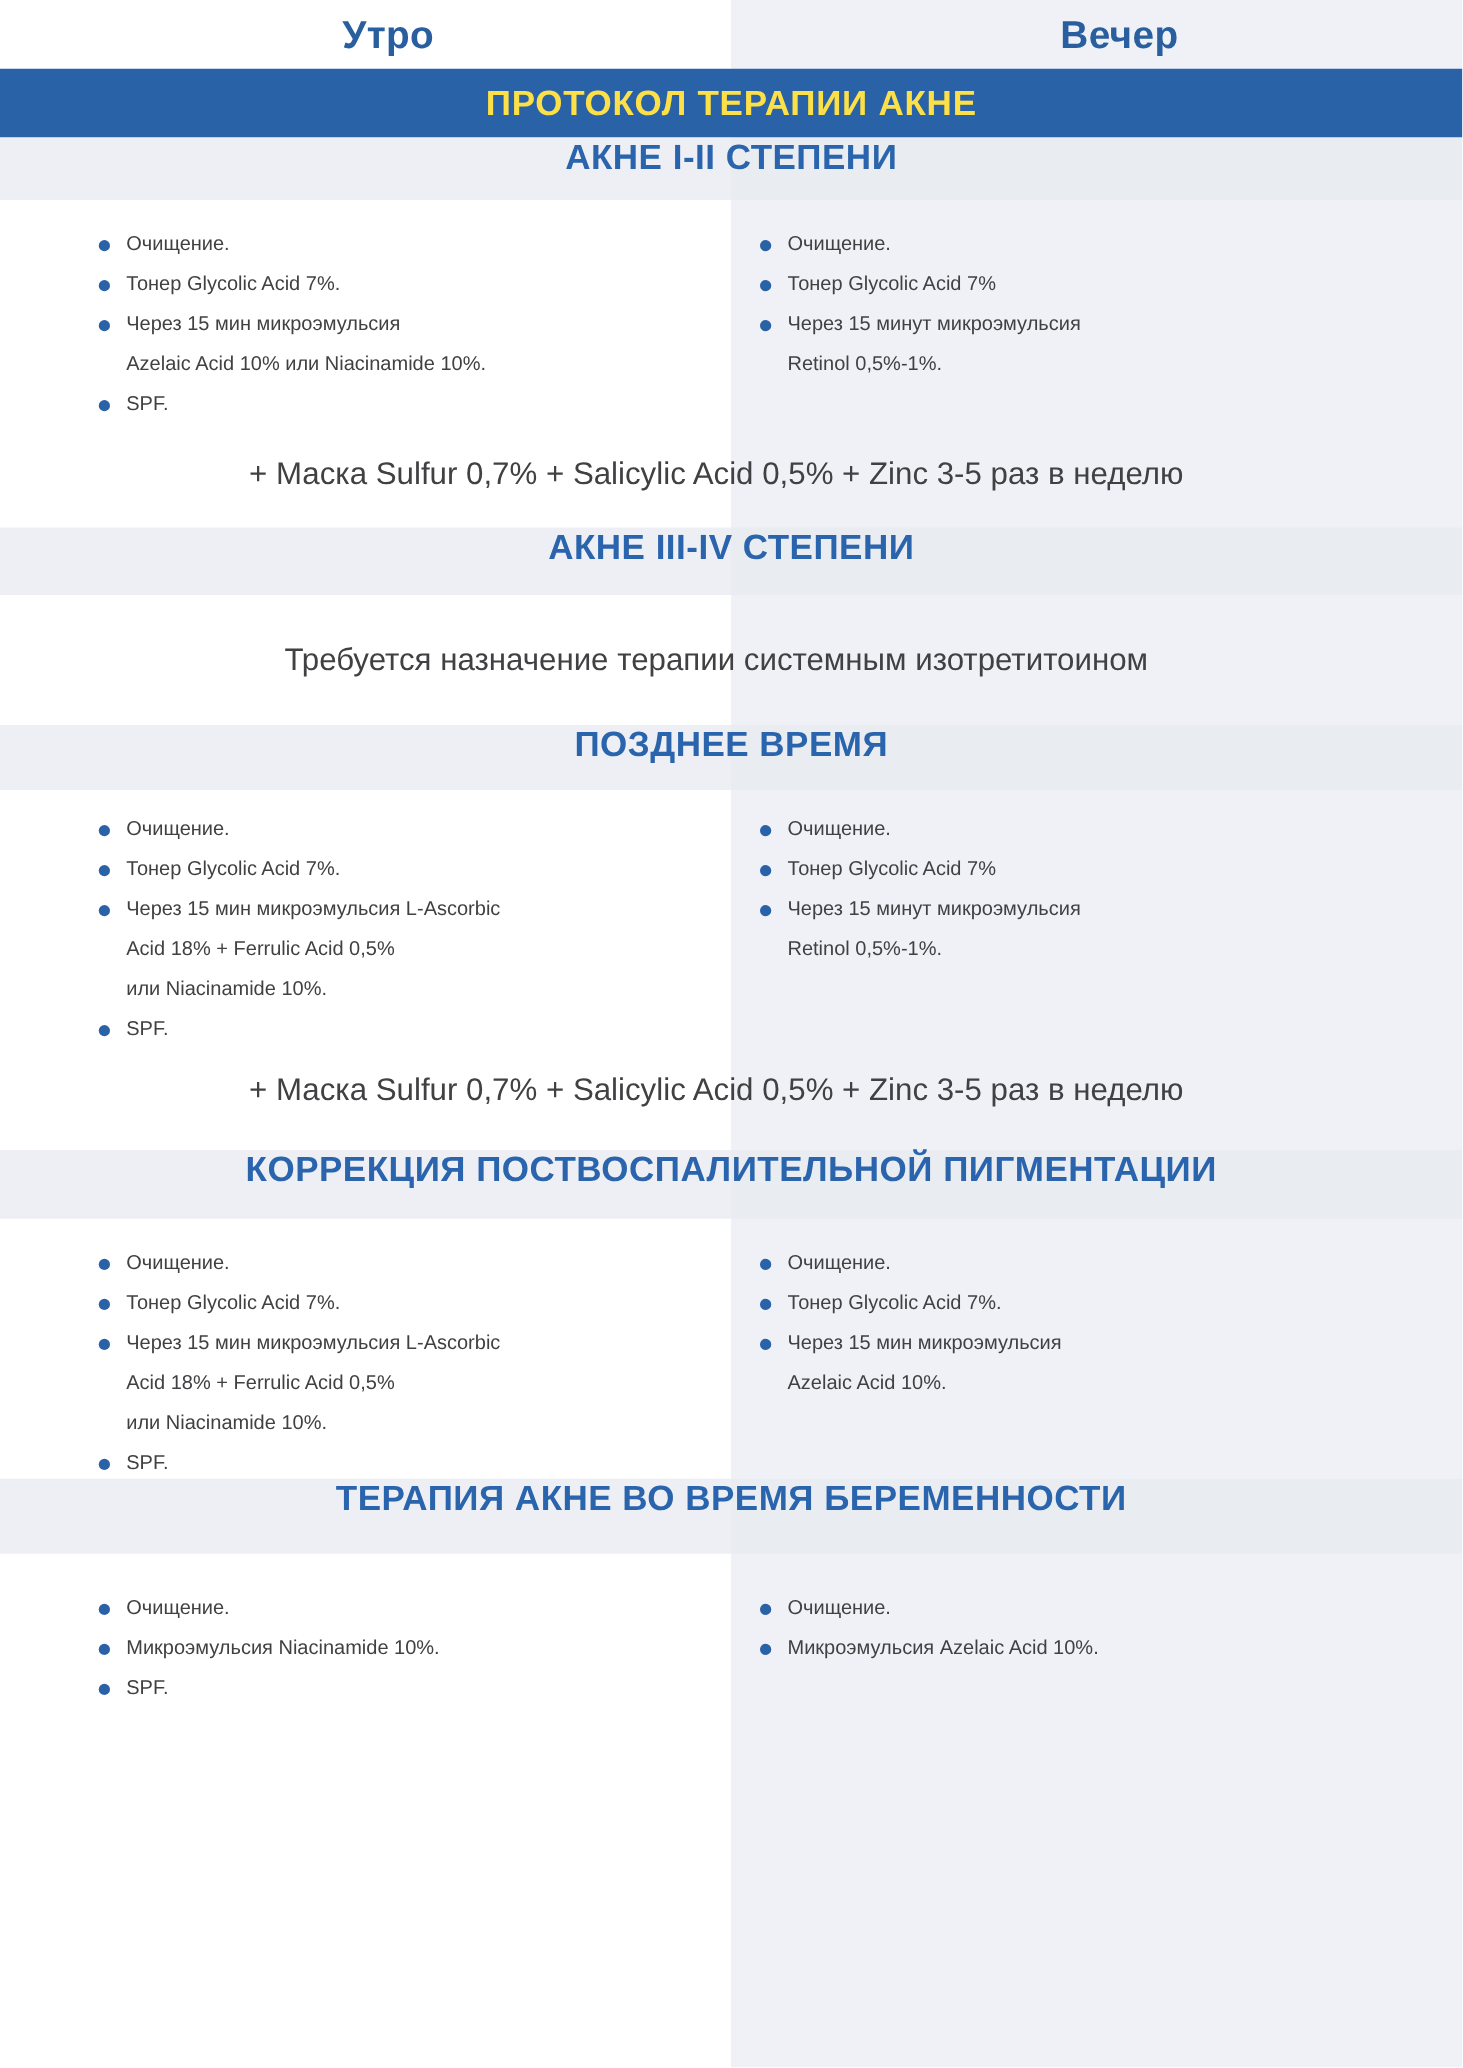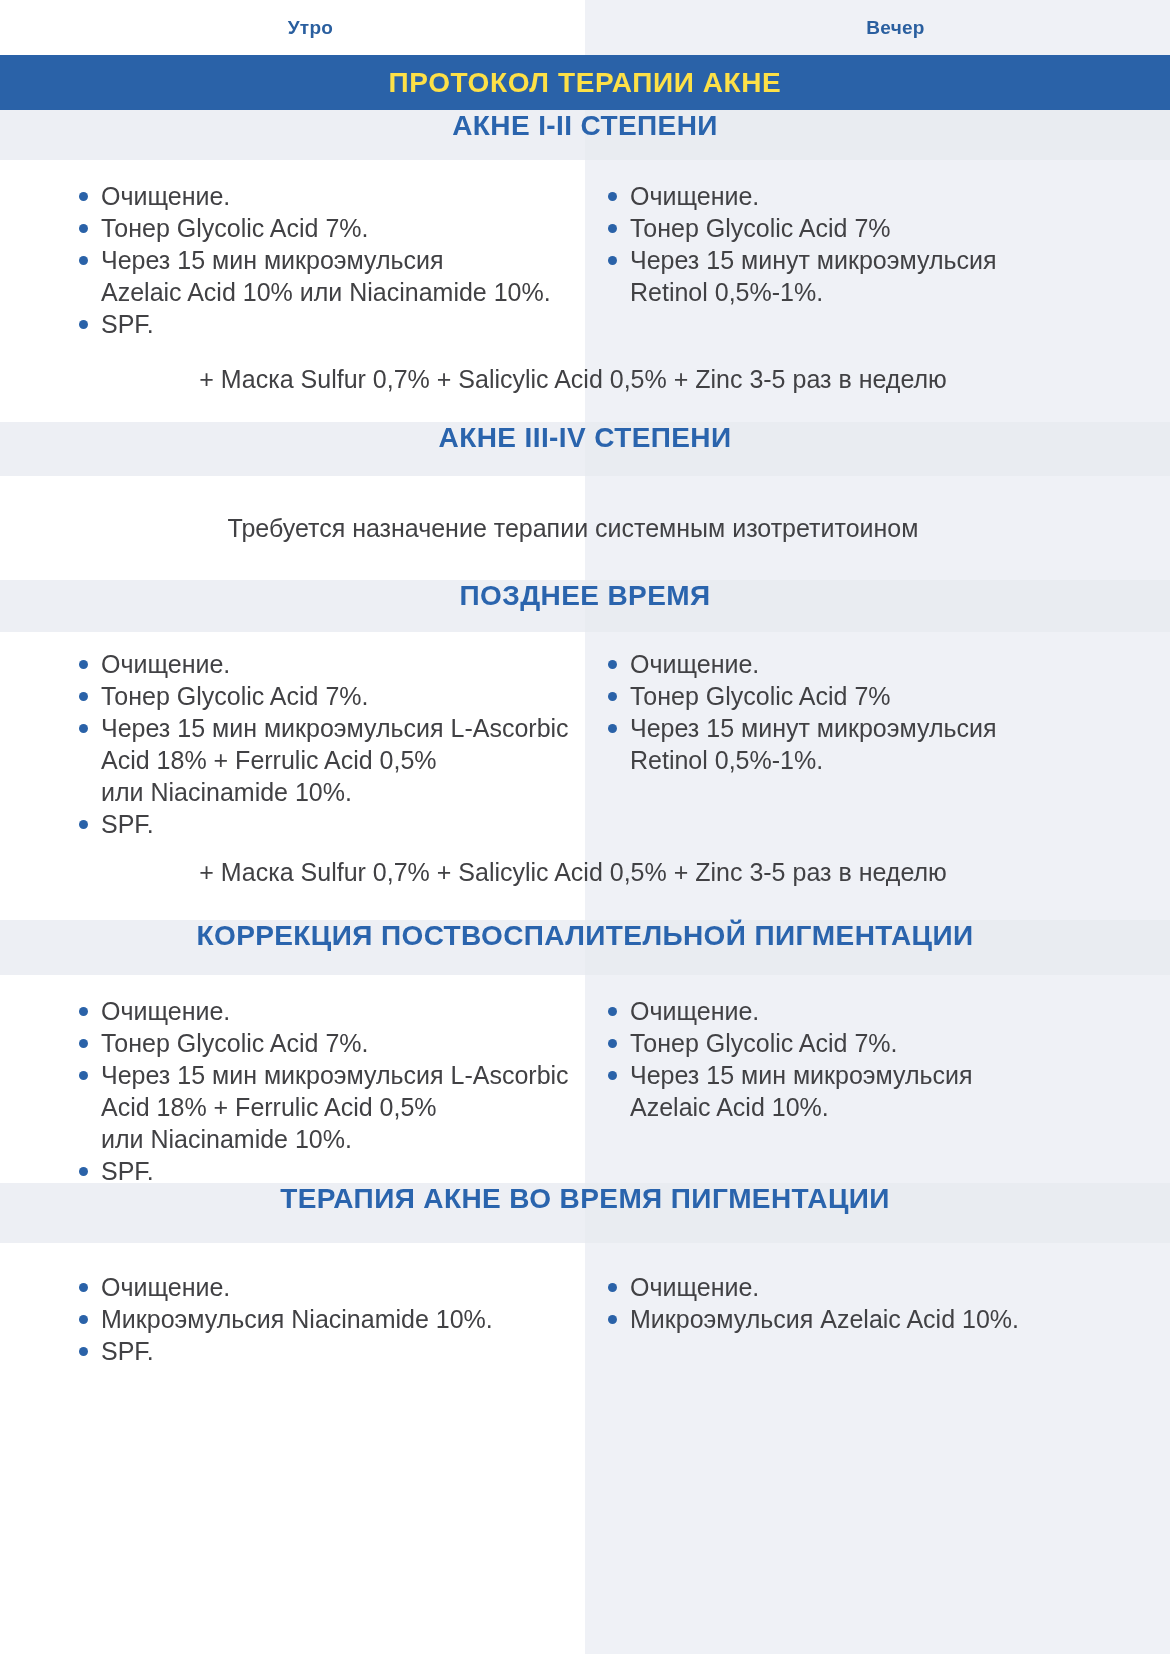--- a/index.html
+++ b/index.html
@@ -10,41 +10,41 @@
     background:linear-gradient(to right, #ffffff 50%, #eff1f6 50%);
     font-family:"Liberation Sans", sans-serif;
     color:#414144;
     display:flex; flex-direction:column;
   }
   .row { flex:0 0 auto; }
   
   .col-headers { height:55px; display:flex; }
   .col-headers .cell {
     width:585px; display:flex; align-items:center; justify-content:center;
-    font-size:19px; font-weight:bold; color:#2a5f9f; letter-spacing:0.3px;padding-left:36px;
+    font-size:31px; font-weight:bold; color:#2a5f9f; letter-spacing:0.3px;padding-left:36px;
   }
   
   .banner {
     height:55px; background:#2a62a8; color:#fde047;
     display:flex; align-items:center; justify-content:center;
     font-size:28px; font-weight:bold; letter-spacing:0.6px;
   }
   
   .band {
     background:linear-gradient(to right, #edeff4 50%, #e9ecf1 50%);
     display:flex; align-items:flex-start; justify-content:center;
     color:#2a64ad; font-weight:bold; font-size:28px; letter-spacing:0.4px;
     text-align:center;
   }
   
   .cols { display:flex; }
   ul.list {
     margin:0; padding:16px; list-style:none;
     width:585px; box-sizing:border-box;
-    font-size:25px; line-height:32px; color:#414144;
+    font-size:16px; line-height:32px; color:#414144;
   }
   ul.list.left  { padding-left:79px;  padding-right:12px; }
   ul.list.right { padding-left:23px;  padding-right:20px; }
   ul.list li {
     position:relative; padding-left:22px; white-space:pre-line;
   }
   ul.list li::before {
     content:""; position:absolute; left:0; top:12px;
     width:9px; height:9px; border-radius:50%; background:#2a62a8;
   }
@@ -136,21 +136,21 @@
     </ul>
     <ul class="list right" style="padding-top:20px">
       <li>Очищение.</li>
       <li>Тонер Glycolic Acid 7%.</li>
       <li>Через 15 мин микроэмульсия
 Azelaic Acid 10%.</li>
     </ul>
   </div>
 
   <div class="row band" style="height:60px">
-    <span>ТЕРАПИЯ АКНЕ ВО ВРЕМЯ ПИГМЕНТАЦИИ</span>
+    <span>ТЕРАПИЯ АКНЕ ВО ВРЕМЯ БЕРЕМЕННОСТИ</span>
   </div>
   <div class="row cols" style="height:147px">
     <ul class="list left" style="padding-top:28px">
       <li>Очищение.</li>
       <li>Микроэмульсия Niacinamide 10%.</li>
       <li>SPF.</li>
     </ul>
     <ul class="list right" style="padding-top:28px">
       <li>Очищение.</li>
       <li>Микроэмульсия Azelaic Acid 10%.</li>

